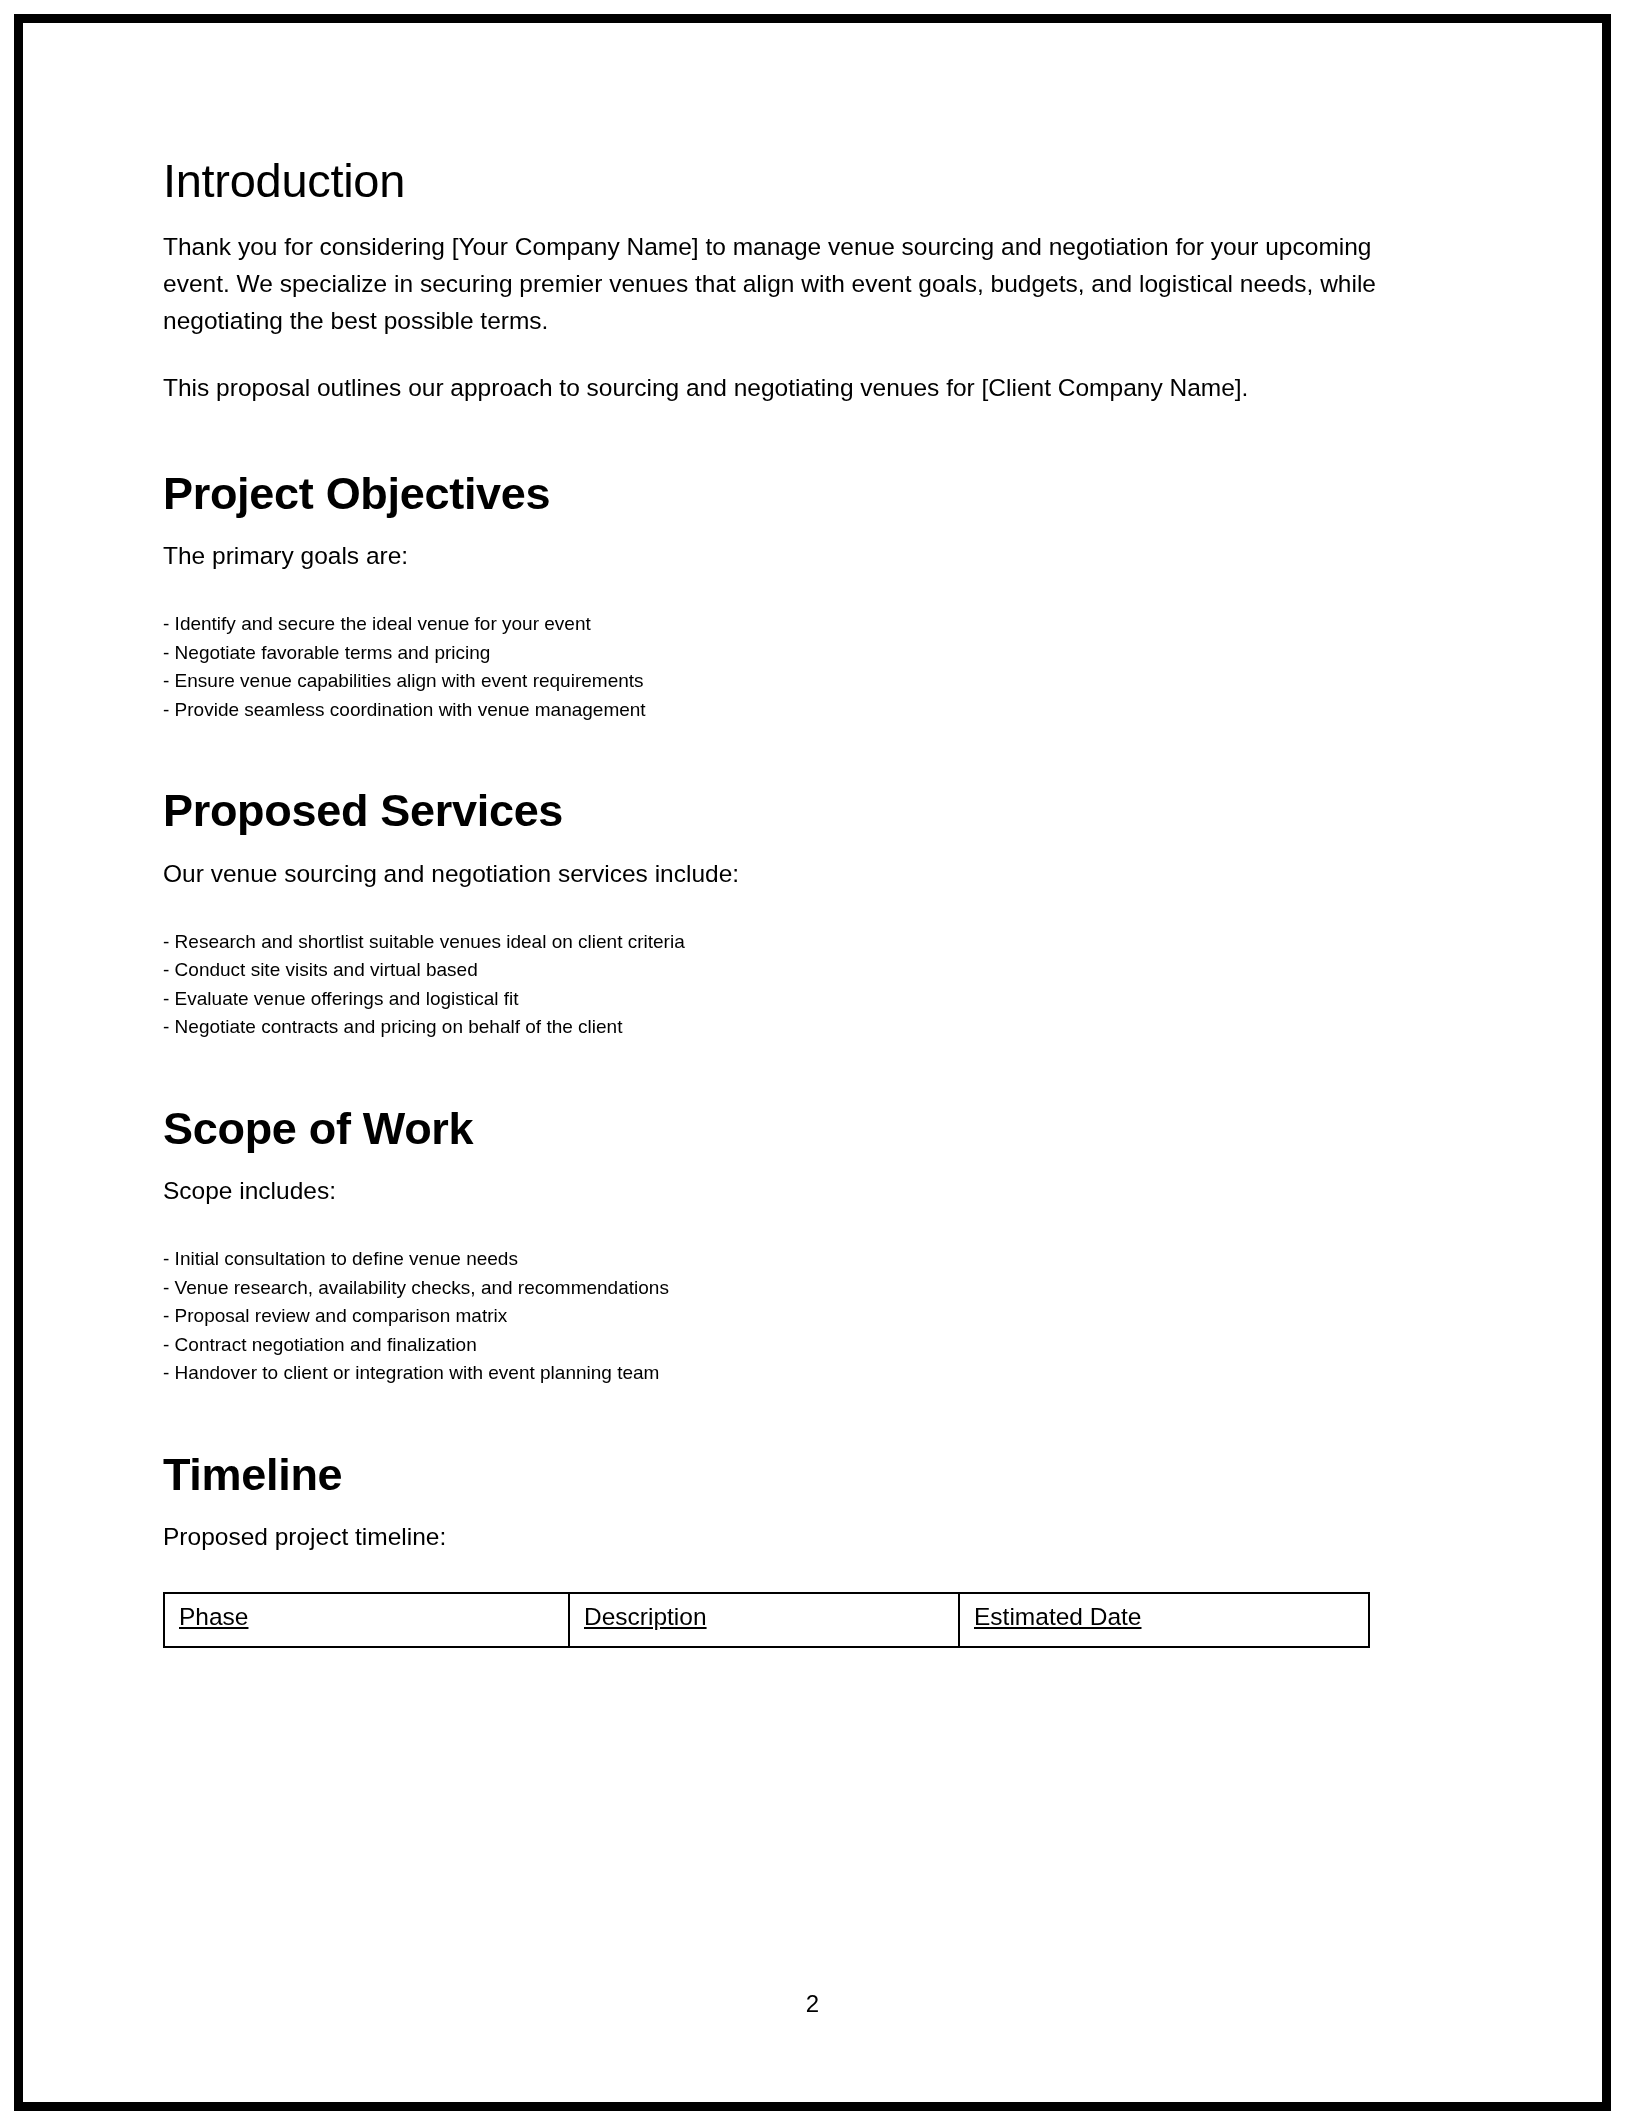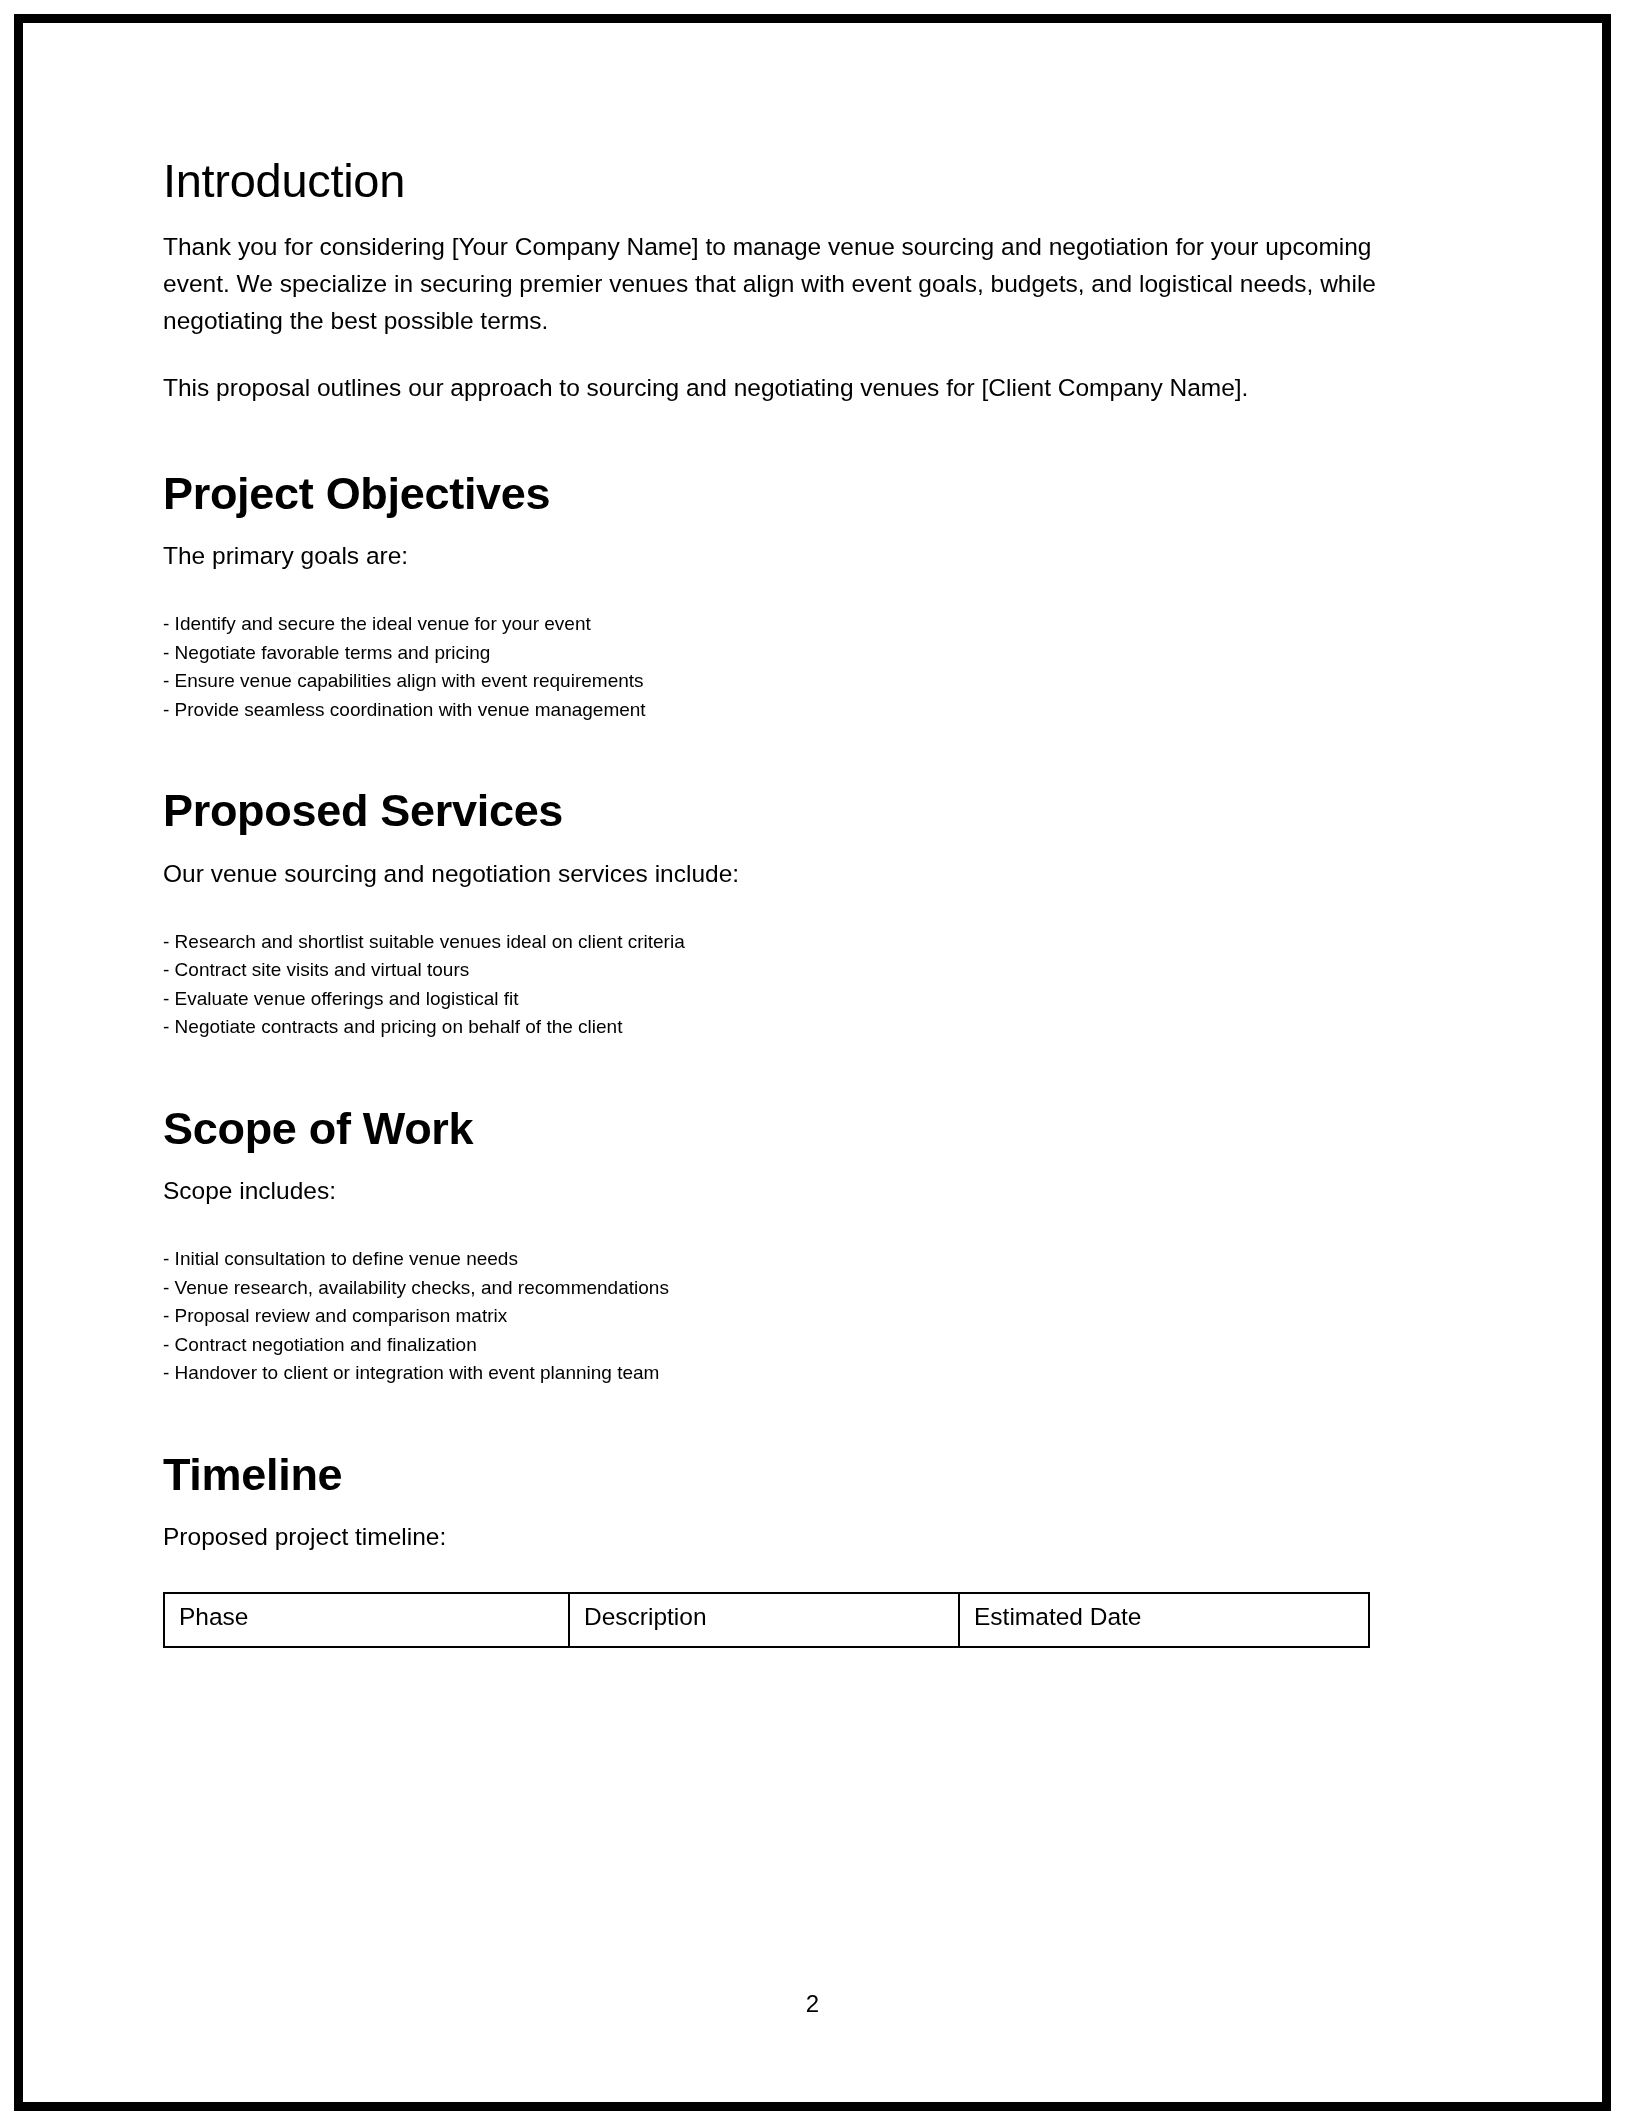--- a/index.html
+++ b/index.html
@@ -91,20 +91,21 @@
     table-layout: fixed;
   }
   table.timeline-table th {
     border: 2px solid #000000;
     font-size: 24.5px;
     font-weight: 400;
     text-align: left;
     padding: 9px 0 12px 14px;
     vertical-align: top;
     height: 54px;
+    text-decoration: underline;
   }
   table.timeline-table th.col-phase { width: 405px; }
   table.timeline-table th.col-desc { width: 390px; }
   table.timeline-table th.col-date { width: 410px; }
   .page-number {
     position: absolute;
     left: 0;
     right: 0;
     bottom: 86px;
     text-align: center;
@@ -134,21 +135,21 @@
         <li>- Ensure venue capabilities align with event requirements</li>
         <li>- Provide seamless coordination with venue management</li>
       </ul>
 
       <div class="section-gap"></div>
 
       <h2 class="doc-h2">Proposed Services</h2>
       <div class="lead">Our venue sourcing and negotiation services include:</div>
       <ul class="dash-list">
         <li>- Research and shortlist suitable venues ideal on client criteria</li>
-        <li>- Contract site visits and virtual tours</li>
+        <li>- Conduct site visits and virtual based</li>
         <li>- Evaluate venue offerings and logistical fit</li>
         <li>- Negotiate contracts and pricing on behalf of the client</li>
       </ul>
 
       <div class="section-gap"></div>
 
       <h2 class="doc-h2">Scope of Work</h2>
       <div class="lead">Scope includes:</div>
       <ul class="dash-list">
         <li>- Initial consultation to define venue needs</li>

